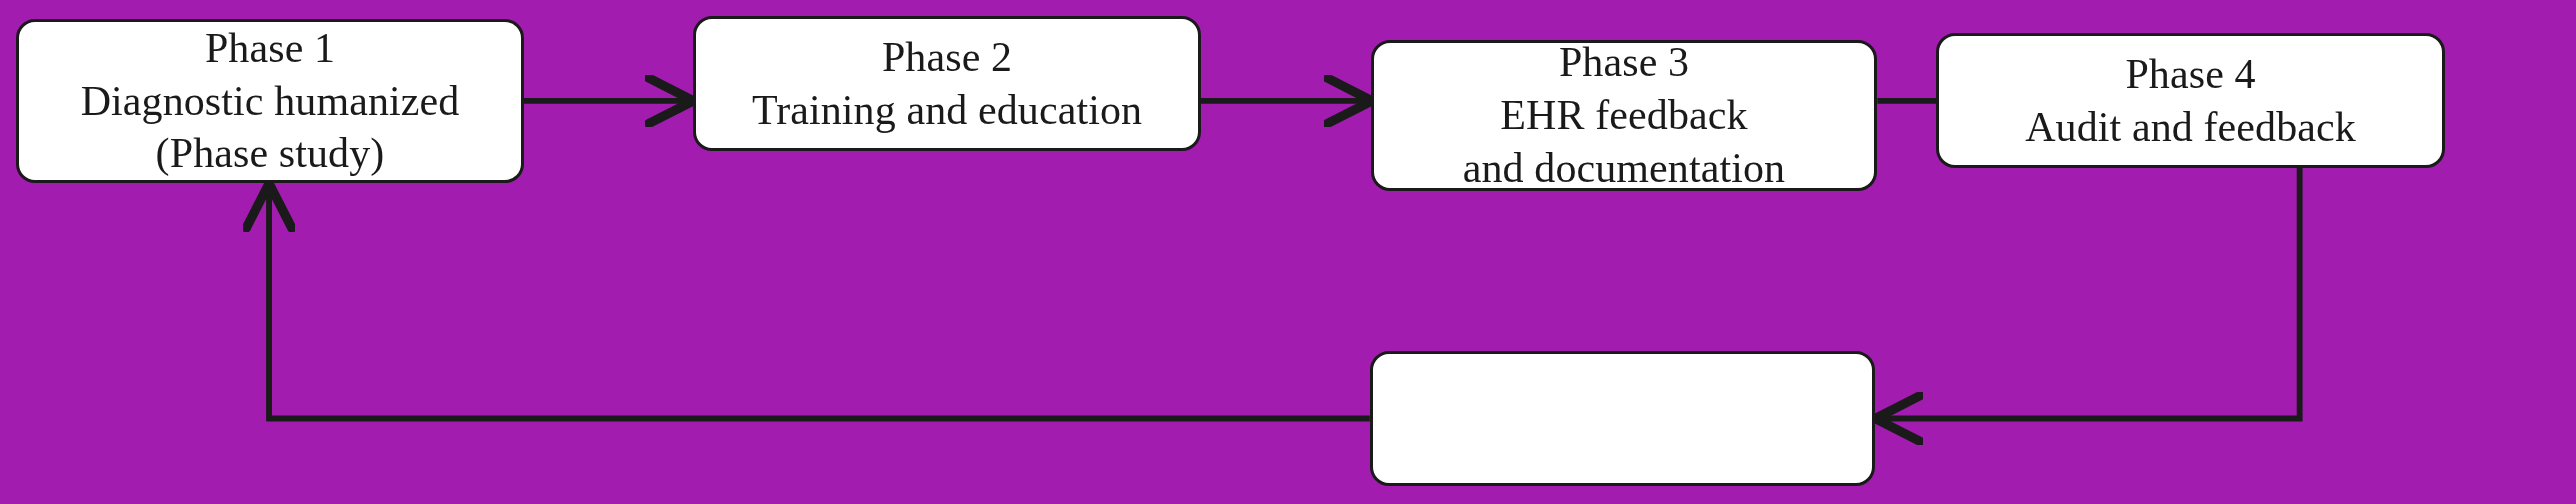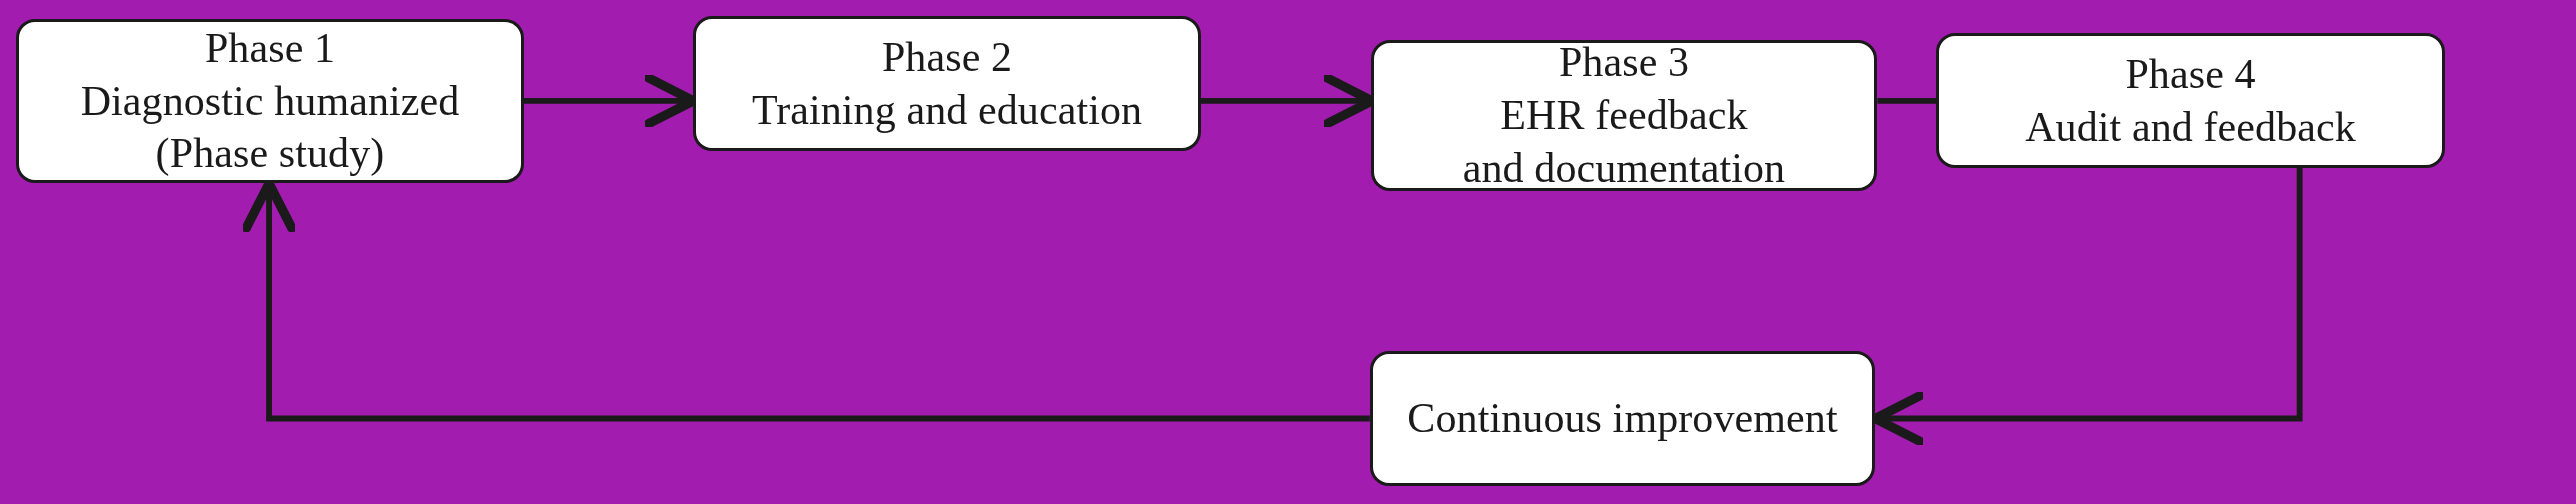--- a/index.html
+++ b/index.html
@@ -91,17 +91,16 @@
     <span class="node-line">EHR feedback</span>
     <span class="node-line">and documentation</span>
   </div>
 
   <div class="node-box" id="node-phase-4">
     <span class="node-line">Phase 4</span>
     <span class="node-line">Audit and feedback</span>
   </div>
 
   <div class="node-box" id="node-continuous-improvement">
-    <span class="node-line">Continuous improvement</span>
   </div>
 
 </div>
 
 
 </body></html>

